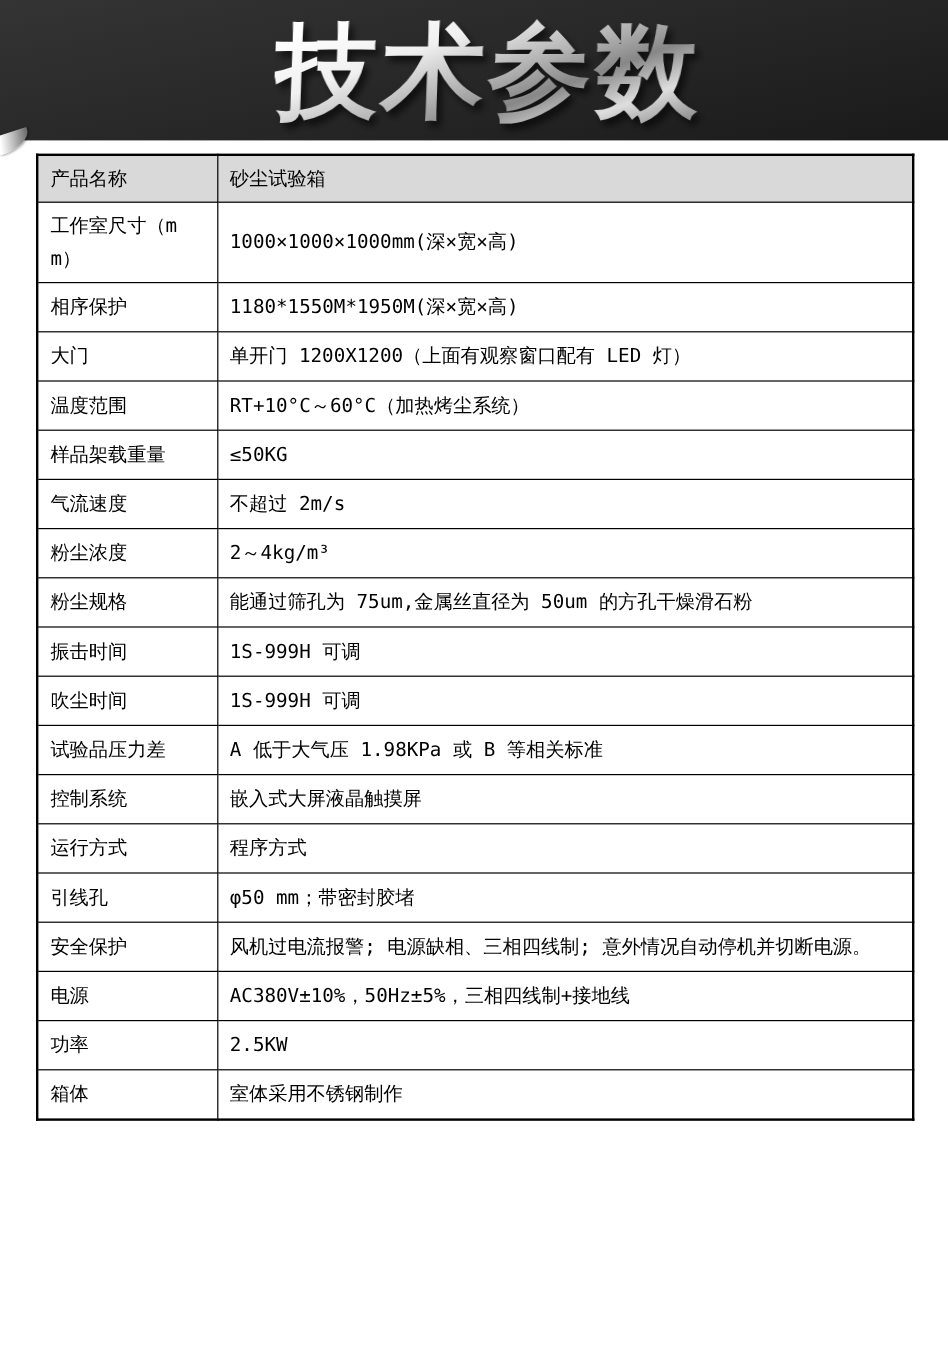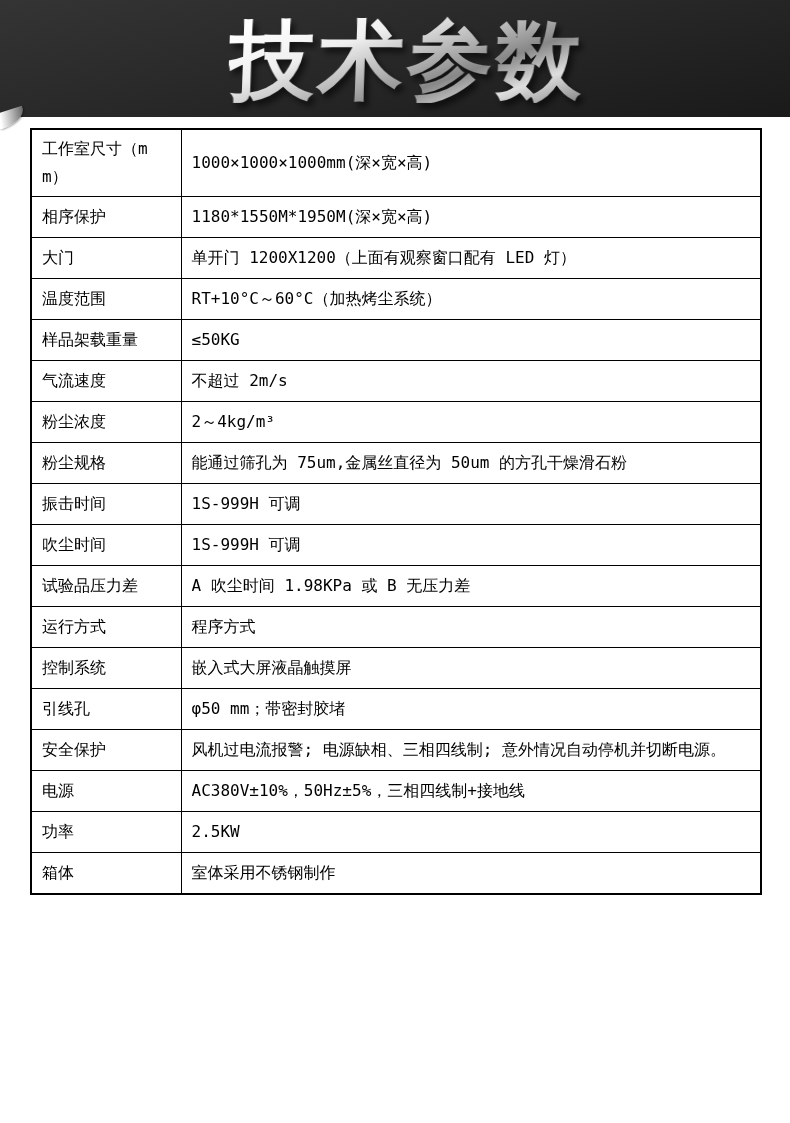--- a/index.html
+++ b/index.html
@@ -76,20 +76,24 @@
 <body>
 
 <div class="banner">
   <div class="banner-title">技术参数</div>
   <div class="page-curl"></div>
 </div>
 
 <div class="table-wrap">
   <table class="spec">
     <tbody>
+        <tr class="header-row">
+          <td class="label-cell">产品名称</td>
+          <td class="value-cell">砂尘试验箱</td>
+        </tr>
         <tr>
           <td class="label-cell">工作室尺寸（mm）</td>
           <td class="value-cell">1000×1000×1000mm(深×宽×高)</td>
         </tr>
         <tr>
           <td class="label-cell">相序保护</td>
           <td class="value-cell">1180*1550M*1950M(深×宽×高)</td>
         </tr>
         <tr>
           <td class="label-cell">大门</td>
@@ -118,29 +122,29 @@
         <tr>
           <td class="label-cell">振击时间</td>
           <td class="value-cell">1S-999H 可调</td>
         </tr>
         <tr>
           <td class="label-cell">吹尘时间</td>
           <td class="value-cell">1S-999H 可调</td>
         </tr>
         <tr>
           <td class="label-cell">试验品压力差</td>
-          <td class="value-cell">A 吹尘时间 1.98KPa 或 B 无压力差</td>
+          <td class="value-cell">A 低于大气压 1.98KPa 或 B 等相关标准</td>
+        </tr>
+        <tr>
+          <td class="label-cell">控制系统</td>
+          <td class="value-cell">嵌入式大屏液晶触摸屏</td>
         </tr>
         <tr>
           <td class="label-cell">运行方式</td>
           <td class="value-cell">程序方式</td>
-        </tr>
-        <tr>
-          <td class="label-cell">控制系统</td>
-          <td class="value-cell">嵌入式大屏液晶触摸屏</td>
         </tr>
         <tr>
           <td class="label-cell">引线孔</td>
           <td class="value-cell">φ50 mm；带密封胶堵</td>
         </tr>
         <tr>
           <td class="label-cell">安全保护</td>
           <td class="value-cell">风机过电流报警; 电源缺相、三相四线制; 意外情况自动停机并切断电源。</td>
         </tr>
         <tr>

